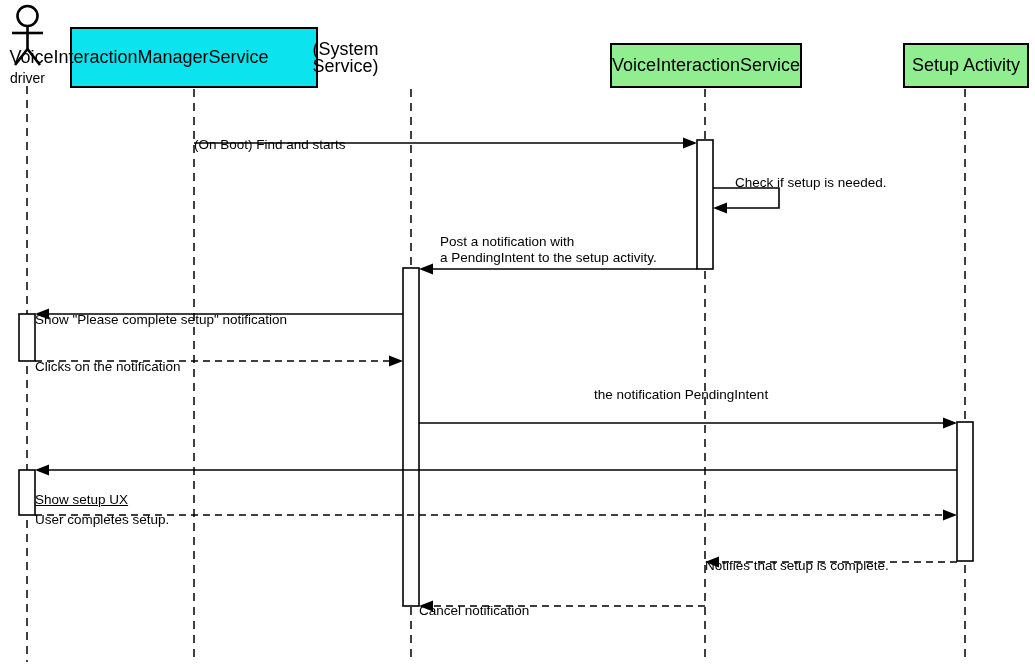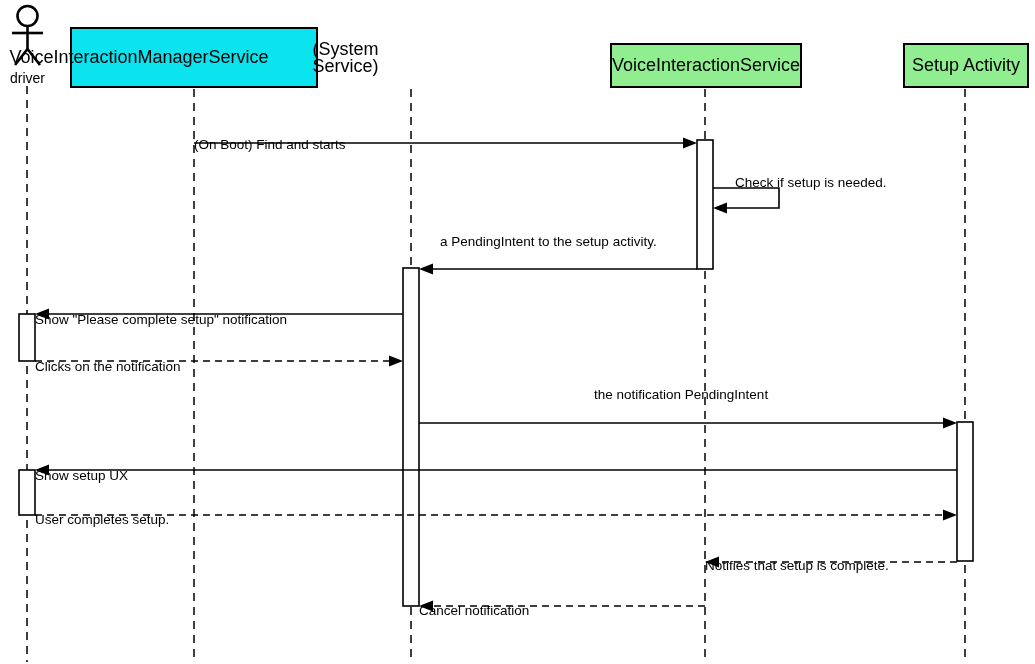--- a/index.html
+++ b/index.html
@@ -160,36 +160,37 @@
 
   <div class="mlabel center" style="left:194px; top:121px; width:503px;">
     <div>(On Boot) Find and starts</div>
   </div>
 
   <div class="mlabel" style="left:735px; top:165px;margin-top:10px;">
     <div>Check if setup is needed.</div>
   </div>
 
   <div class="mlabel" style="left:440px; top:234px;">
+    <div>Post a notification with</div>
     <div>a PendingIntent to the setup activity.</div>
   </div>
 
   <div class="mlabel center" style="left:35px; top:296px; width:368px;">
     <div>Show "Please complete setup" notification</div>
   </div>
 
   <div class="mlabel center" style="left:35px; top:343px; width:368px;">
     <div>Clicks on the notification</div>
   </div>
 
   <div class="mlabel" style="left:594px; top:387px;">
     <div>the notification PendingIntent</div>
   </div>
 
-  <div class="mlabel center" style="left:35px; top:452px; width:922px;">
+  <div class="mlabel center" style="left:35px; top:476px; width:922px;text-decoration:underline;">
     <div>Show setup UX</div>
   </div>
 
   <div class="mlabel center" style="left:35px; top:496px; width:1006px;">
     <div>User completes setup.</div>
   </div>
 
   <div class="mlabel center" style="left:419px; top:587px; width:286px;">
     <div>Cancel notification</div>
   </div>

